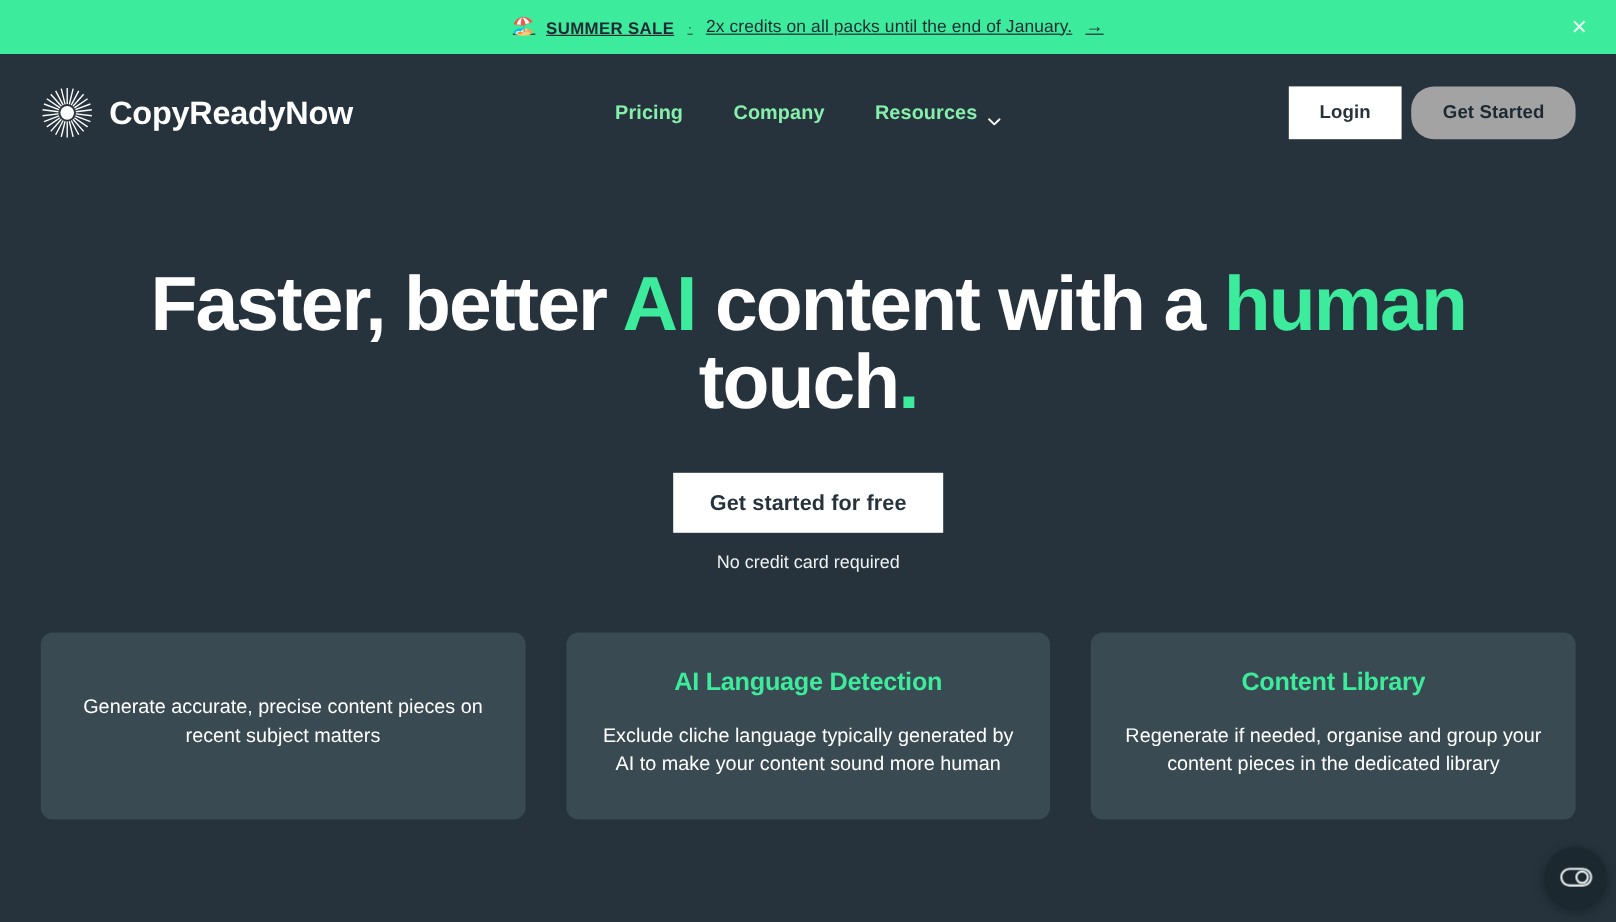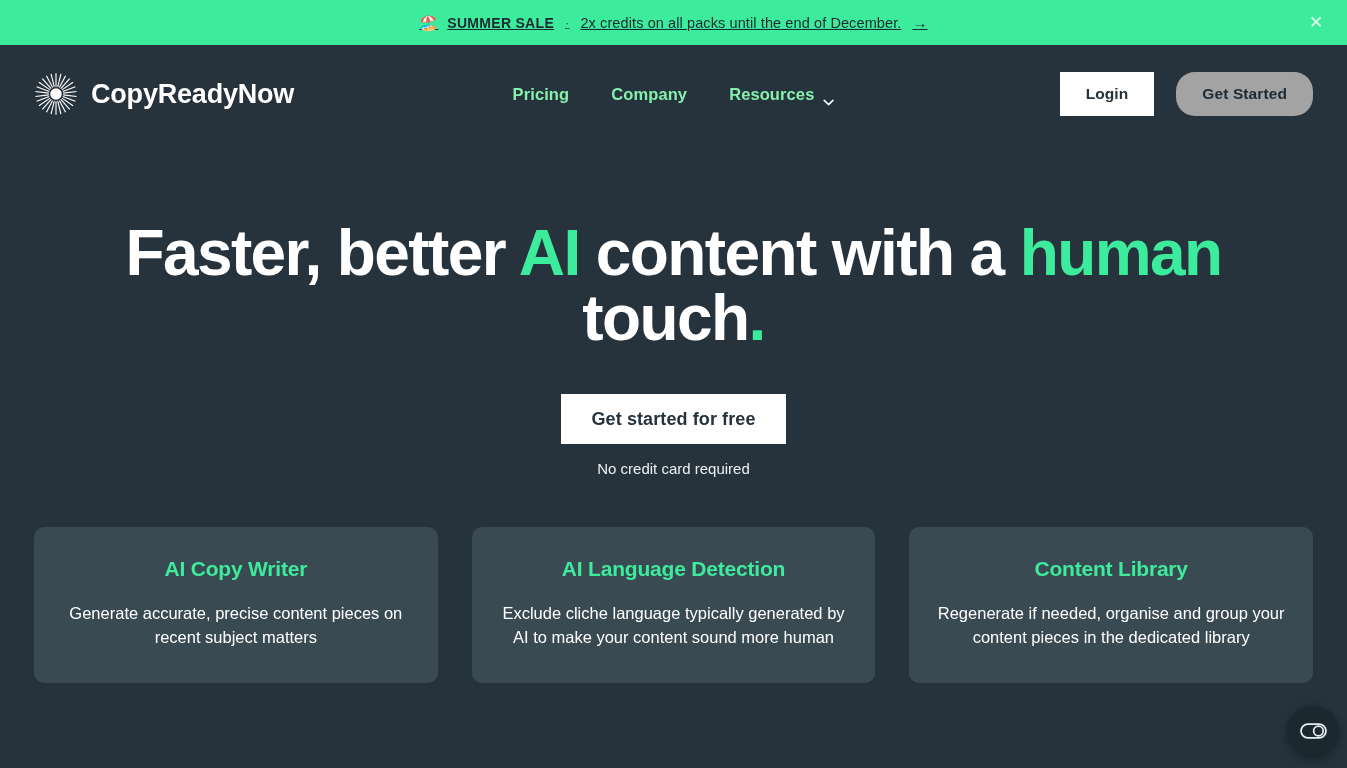--- a/index.html
+++ b/index.html
@@ -126,21 +126,21 @@
   .chevron {
     width: 11px;
     height: 7px;
     display: inline-block;
   }
 
   .header-actions {
     margin-left: auto;
     display: flex;
     align-items: flex-end;
-    gap: 22px;
+    gap: 8px;
   }
   .btn {
     border: none;
     cursor: pointer;
     font-family: inherit;
     font-weight: 600;
     font-size: 15.5px;
     line-height: 1;
     letter-spacing: .1px;
   }
@@ -247,21 +247,21 @@
   }
 </style>
 </head>
 <body>
 
 <div class="promo-banner">
   <a class="promo-inner" href="#">
     <span class="promo-emoji">🏖️</span>
     <span class="promo-label">SUMMER SALE</span>
     <span class="promo-dot">·</span>
-    <span class="promo-text">2x credits on all packs until the end of December.</span>
+    <span class="promo-text">2x credits on all packs until the end of January.</span>
     <span class="promo-arrow">→</span>
   </a>
   <button class="promo-close">✕</button>
 </div>
 
 <header class="site-header">
 
   <a class="brand" href="#">
     <span class="brand-mark">
       <svg viewBox="0 0 100 100" width="44" height="44" aria-hidden="true">
@@ -331,21 +331,20 @@
 
     <div class="hero-cta-wrap">
       <button class="btn btn-hero">Get started for free</button>
       <span class="hero-note">No credit card required</span>
     </div>
   </section>
 
   <section class="features">
 
     <div class="feature-card">
-      <h3 class="feature-title">AI Copy Writer</h3>
       <p class="feature-desc">Generate accurate, precise content pieces on recent subject matters</p>
     </div>
 
     <div class="feature-card">
       <h3 class="feature-title">AI Language Detection</h3>
       <p class="feature-desc">Exclude cliche language typically generated by AI to make your content sound more human</p>
     </div>
 
     <div class="feature-card">
       <h3 class="feature-title">Content Library</h3>

